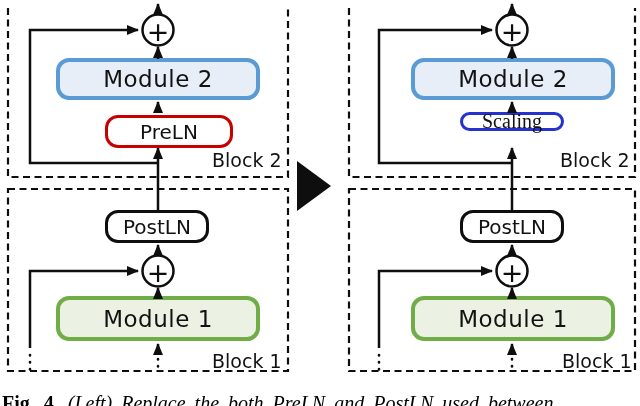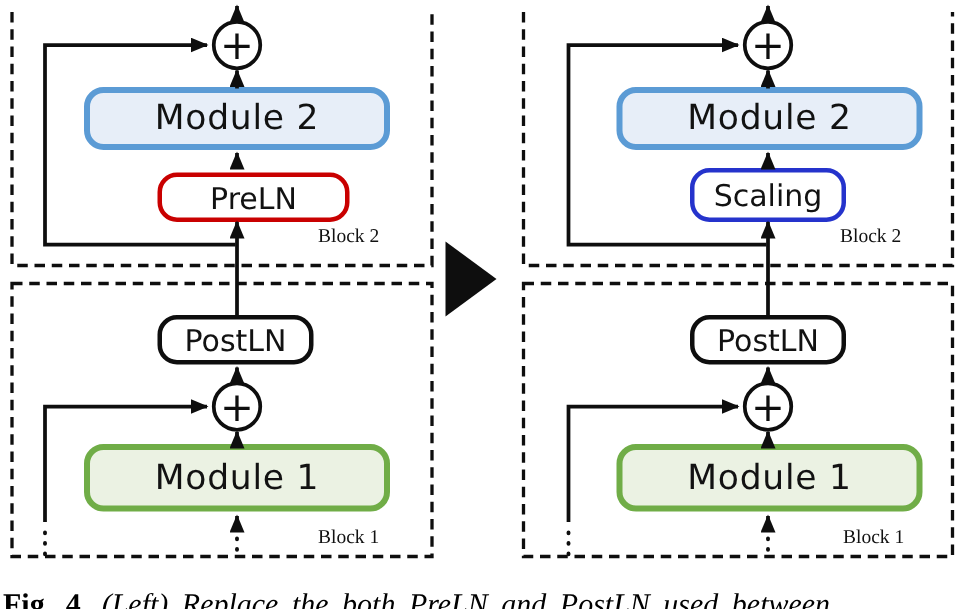--- a/index.html
+++ b/index.html
@@ -13,31 +13,31 @@
     display:flex;align-items:center;justify-content:center;
     font-family:"DejaVu Sans","Liberation Sans",sans-serif;
     border-radius:13px;
   }
   .module{border:4px solid #000;font-size:23px;letter-spacing:.5px;}
   .m2{border-color:var(--module2_border);background:var(--module2_fill);}
   .m1{border-color:var(--module1_border);background:var(--module1_fill);}
   .norm{border:3px solid #0e0e0e;font-size:20px;}
   .preln{border-color:var(--preln_border);}
   .scaling{border-color:var(--scaling_border);}
-  .blklabel{position:absolute;font-size:13px;color:#121212;white-space:nowrap;font-family:Liberation Serif, serif;}
+  .blklabel{position:absolute;font-size:19px;color:#121212;white-space:nowrap;}
   
   #m2L{left:56px;top:58px;width:204px;height:42px;}
   #nTopL{left:105px;top:115px;width:128px;height:33px;}
   #nMidL{left:105px;top:210px;width:104px;height:33px;}
   #m1L{left:56px;top:296px;width:204px;height:45px;}
   #lb2L{left:212px;top:149px;}
   #lb1L{left:212px;top:350px;}
   
   #m2R{left:411px;top:58px;width:204px;height:42px;}
-  #nTopR{left:460px;top:112px;width:104px;height:36px;}
+  #nTopR{left:460px;top:112px;width:104px;height:19px;font-family:Liberation Serif, serif;}
   #nMidR{left:460px;top:210px;width:104px;height:33px;}
   #m1R{left:411px;top:296px;width:204px;height:45px;}
   #lb2R{left:560px;top:149px;}
   #lb1R{left:562px;top:350px;}
   
   .ln{stroke:#0e0e0e;stroke-width:2.5;fill:none;}
   .dash{stroke:#0e0e0e;stroke-width:2.2;fill:none;stroke-dasharray:7 4.5;}
   .dots{stroke:#0e0e0e;stroke-width:2.6;fill:none;stroke-dasharray:0.5 6.5;stroke-linecap:round;}
   .node{stroke:#0e0e0e;stroke-width:2.5;fill:#ffffff;}
   .plus{font-family:"DejaVu Sans","Liberation Sans",sans-serif;font-size:27px;fill:#0e0e0e;}

